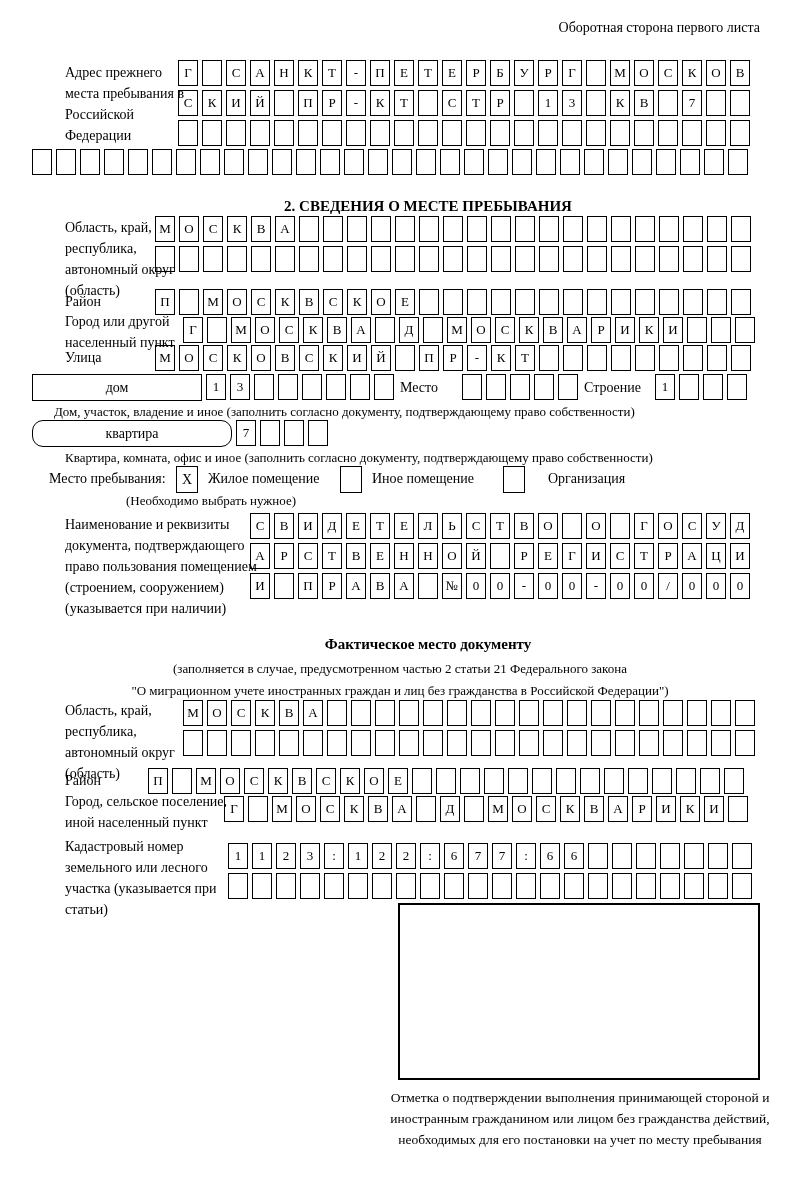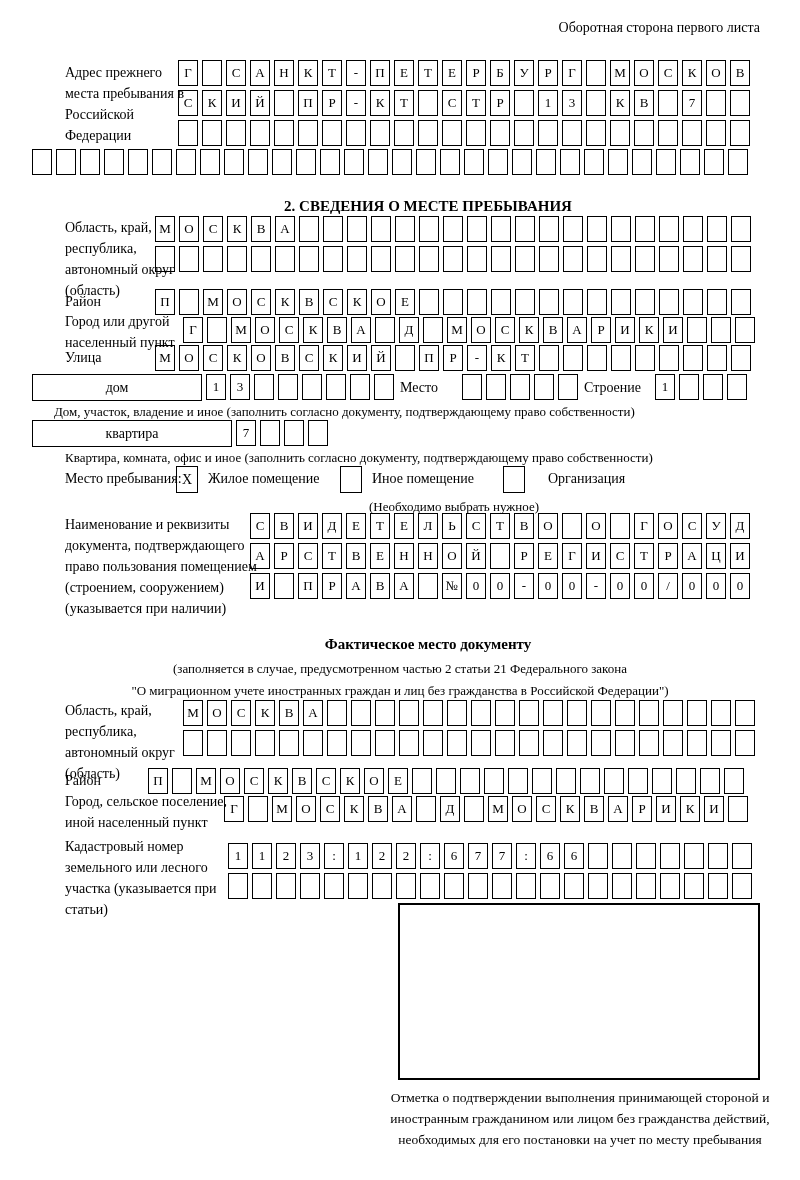--- a/index.html
+++ b/index.html
@@ -304,43 +304,43 @@
     </div>
   <div class="lbl" style="left:584px;top:377px;">Строение</div>
   <div class="cells" style="left:655px;top:374px;">
       <span class="cell">1</span>
       <span class="cell"></span>
       <span class="cell"></span>
       <span class="cell"></span>
     </div>
   <div class="note" style="left:54px;top:404px;">Дом, участок, владение и иное (заполнить согласно документу, подтверждающему право собственности)</div>
 
-  <div class="widebox" style="left:32px;top:420px;width:200px;">квартира</div>
+  <div class="widebox" style="left:32px;top:420px;width:200px;border-radius:11px;">квартира</div>
   <div class="cells" style="left:236px;top:420px;">
       <span class="cell">7</span>
       <span class="cell"></span>
       <span class="cell"></span>
       <span class="cell"></span>
     </div>
   <div class="note" style="left:65px;top:450px;">Квартира, комната, офис и иное (заполнить согласно документу, подтверждающему право собственности)</div>
 
-  <div class="lbl" style="left:65px;top:468px;">Место пребывания:</div>
+  <div class="lbl" style="left:49px;top:468px;">Место пребывания:</div>
   <div class="cells chk" style="left:176px;top:466px;">
       <span class="cell">X</span>
     </div>
   <div class="lbl" style="left:208px;top:468px;">Жилое помещение</div>
   <div class="cells chk" style="left:340px;top:466px;">
       <span class="cell"></span>
     </div>
   <div class="lbl" style="left:372px;top:468px;">Иное помещение</div>
   <div class="cells chk" style="left:503px;top:466px;">
       <span class="cell"></span>
     </div>
   <div class="lbl" style="left:548px;top:468px;">Организация</div>
-  <div class="note" style="left:139px;top:493px;width:400px;text-align:right;margin-top:6px;">(Необходимо выбрать нужное)</div>
+  <div class="note" style="left:126px;top:493px;width:400px;text-align:left;">(Необходимо выбрать нужное)</div>
 
   <div class="lbl" style="left:65px;top:514px;width:192px;">Наименование и реквизиты документа, подтверждающего право пользования помещением (строением, сооружением) (указывается при наличии)</div>
   <div class="cells" style="left:250px;top:513px;">
       <span class="cell">С</span>
       <span class="cell">В</span>
       <span class="cell">И</span>
       <span class="cell">Д</span>
       <span class="cell">Е</span>
       <span class="cell">Т</span>
       <span class="cell">Е</span>

